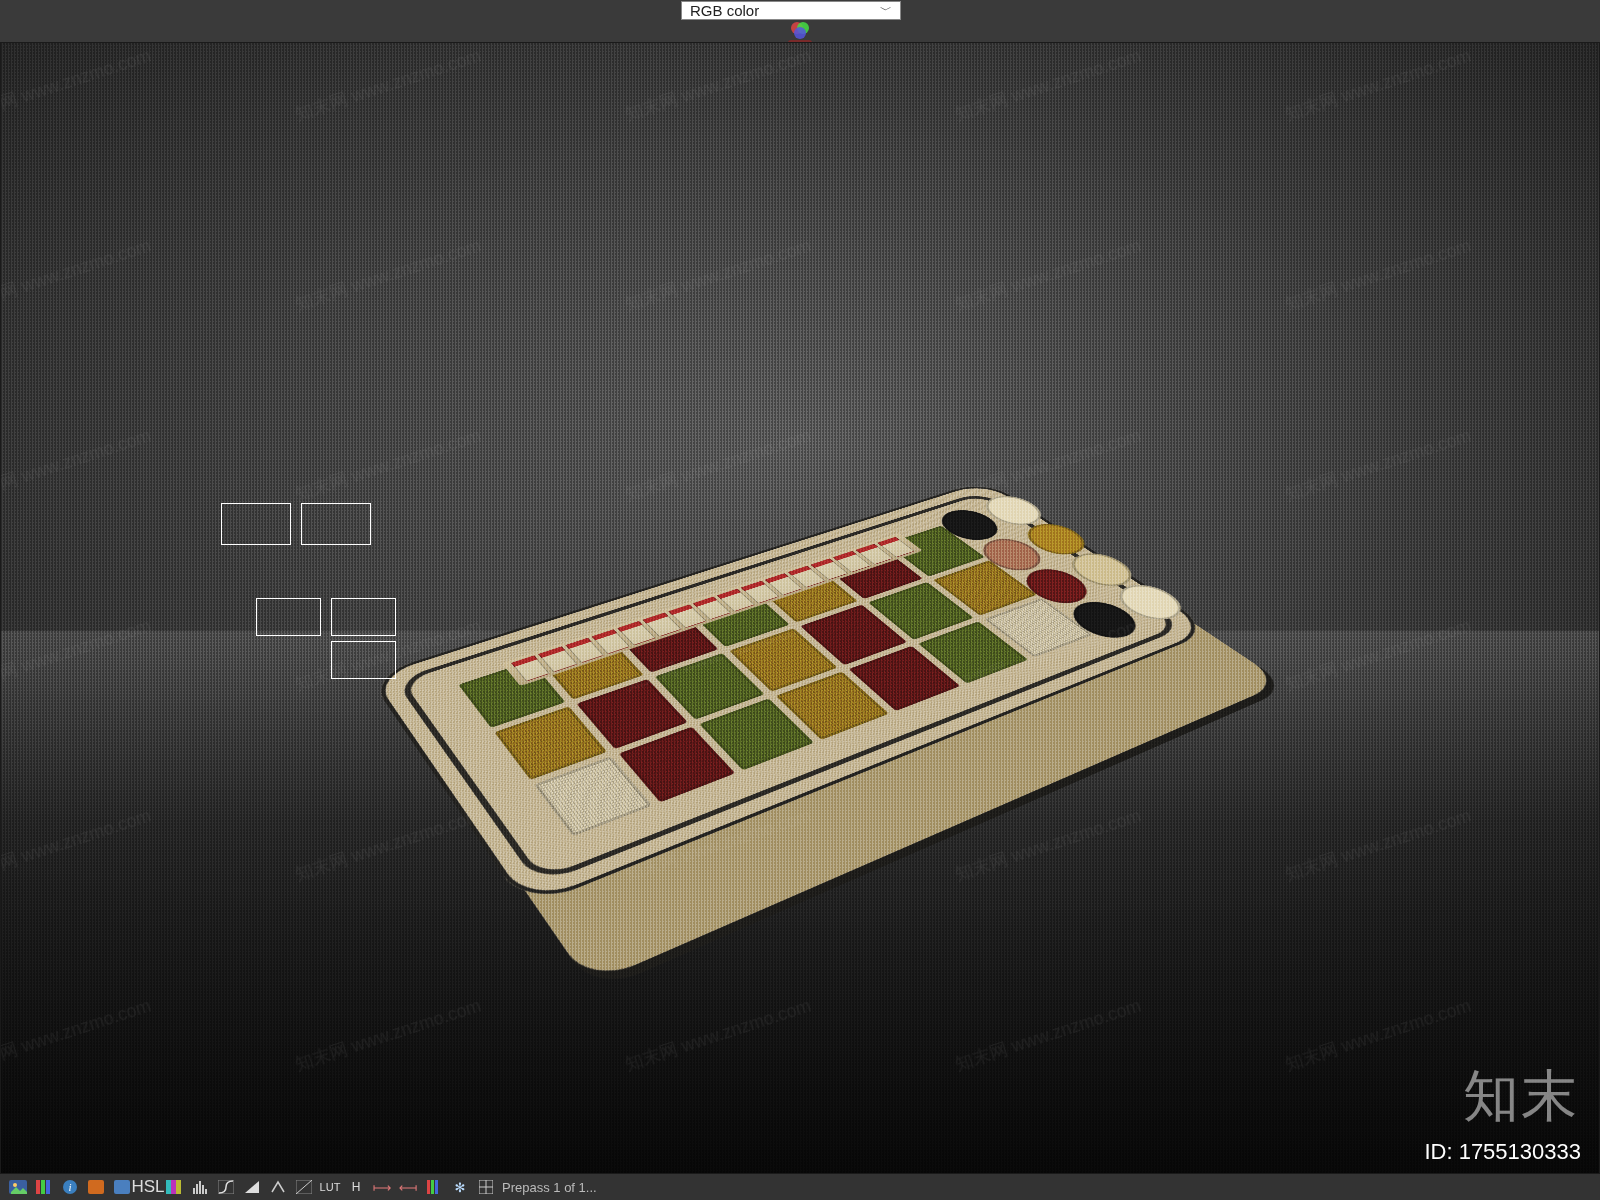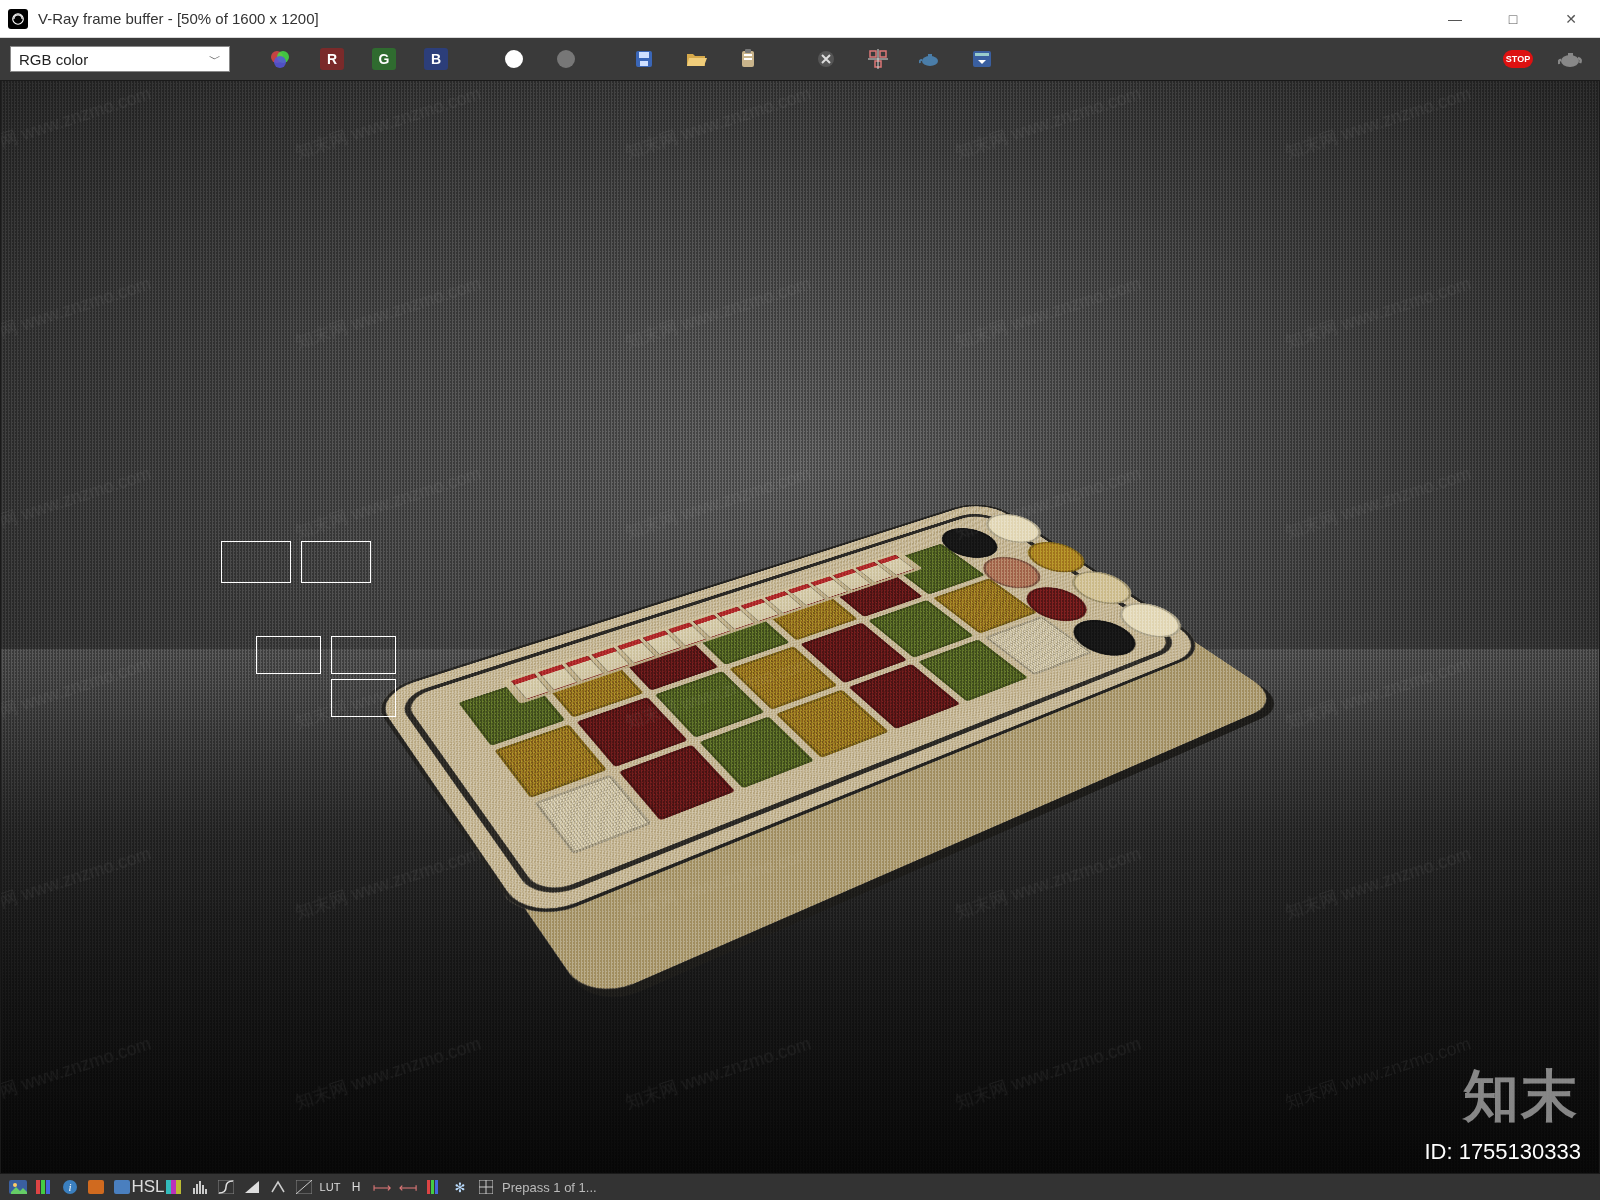--- a/index.html
+++ b/index.html
@@ -11,21 +11,21 @@
 
   
   .titlebar { height: 38px; background: #ffffff; display: flex; align-items: center; padding: 0 0 0 8px; font-size: 15px; color: #333; border-bottom: 1px solid #d9d9d9; }
   .titlebar .app-icon { width: 20px; height: 20px; background: #000; border-radius: 3px; display: flex; align-items: center; justify-content: center; margin-right: 10px; }
   .titlebar .app-icon svg { width: 14px; height: 14px; }
   .titlebar .title-text { flex: 1; }
   .titlebar .win-controls { display: flex; height: 100%; }
   .titlebar .win-btn { width: 58px; display: flex; align-items: center; justify-content: center; color: #555; font-size: 14px; }
 
   
-  .toolbar { height: 42px; background: #3a3a3a; display: flex; align-items: center; padding: 1px 10px; gap: 12px; color: #ddd; }
+  .toolbar { height: 42px; background: #3a3a3a; display: flex; align-items: center; padding: 1px 10px; gap: 0; color: #ddd; flex-direction: column; }
   .toolbar .channel-select { display: flex; align-items: center; background: #fff; color: #222; height: 26px; border: 1px solid #888; width: 220px; padding: 0 8px; font-size: 15px; justify-content: space-between; margin-right: 18px; }
   .toolbar .channel-select .chev { font-size: 12px; color: #555; }
   .toolbar .tb-btn { width: 36px; height: 30px; display: flex; align-items: center; justify-content: center; border-radius: 3px; margin: 0 2px; cursor: pointer; }
   .toolbar .sq { width: 24px; height: 22px; border-radius: 3px; display: flex; align-items: center; justify-content: center; font-weight: 700; font-size: 14px; color: #fff; }
   .sq.red { background: #7a2a2a; } .sq.green { background: #2f6b2f; } .sq.blue { background: #2c3e7a; }
   .toolbar .circle { width: 18px; height: 18px; border-radius: 50%; }
   .toolbar .spacer { flex: 1; }
   .stop-badge { width: 30px; height: 18px; border-radius: 9px; background: #d11; display:flex;align-items:center;justify-content:center;font-size:9px;color:#fff;font-weight:700;}
 
   
@@ -61,50 +61,36 @@
   
   .track { position:absolute; border:1px solid #fff; }
   .track.a { left:220px; top:460px; width:70px; height:42px; }
   .track.b { left:300px; top:460px; width:70px; height:42px; }
   .track.c { left:255px; top:555px; width:65px; height:38px; }
   .track.d { left:330px; top:555px; width:65px; height:38px; }
   .track.e { left:330px; top:598px; width:65px; height:38px; }
 
   
   .wm { position:absolute; color: rgba(255,255,255,0.06); font-size:18px; transform: rotate(-18deg); white-space:nowrap; pointer-events:none; }
-  .brand-wm { position:absolute; right:20px; bottom:38px; font-size:56px; color: rgba(255,255,255,0.5); font-weight:700; letter-spacing:2px; }
+  .brand-wm { position:absolute; right:20px; bottom:38px; font-size:56px; color: rgba(255,255,255,0.5); font-weight:400; letter-spacing:2px; }
   .id-wm { position:absolute; right:18px; bottom:8px; font-size:22px; color:#fff; font-weight:500; }
 
   
   .statusbar { height: 26px; background: #333; color: #ccc; display: flex; align-items: center; font-size: 13px; gap: 6px; padding: 0 8px; }
   .statusbar .sb-icon { width: 20px; height: 18px; display:flex; align-items:center; justify-content:center; border-radius:2px; }
   .sb-sq { width:16px; height:14px; border-radius:2px; }
   .statusbar .status-text { color: #bbb; }
 
   svg { display:block; }
 </style>
 </head>
 <body>
 
 <div class="window">
 
-  <div class="titlebar">
-    <div class="app-icon">
-      <svg viewBox="0 0 24 24">
-          <circle cx="12" cy="12" r="9" fill="none" stroke="#fff" stroke-width="2"></circle>
-          <path d="M5 12 A7 7 0 0 1 19 12" fill="none" stroke="#fff" stroke-width="2"></path>
-        </svg>
-    </div>
-    <div class="title-text">V-Ray frame buffer - [50% of 1600 x 1200]</div>
-    <div class="win-controls">
-      <div class="win-btn">—</div>
-      <div class="win-btn">□</div>
-      <div class="win-btn">✕</div>
-    </div>
-  </div>
 
   <div class="toolbar">
     <div class="channel-select">
       <span>RGB color</span>
       <span class="chev">﹀</span>
     </div>
 
     <div class="tb-btn">
       <svg width="22" height="20">
           <circle cx="8" cy="8" r="6" fill="#d44" opacity="0.85"></circle>

